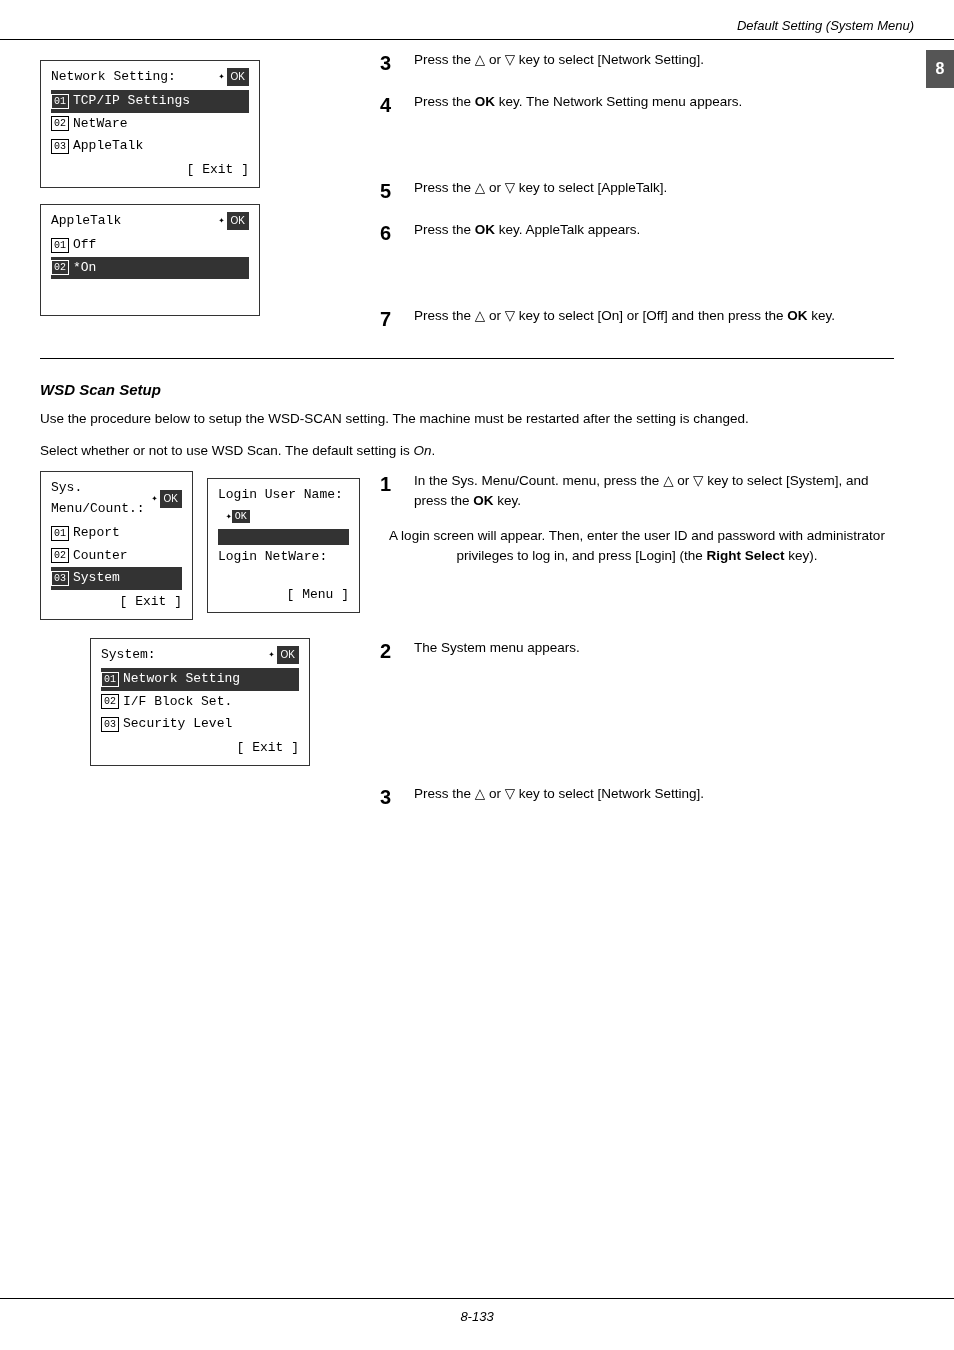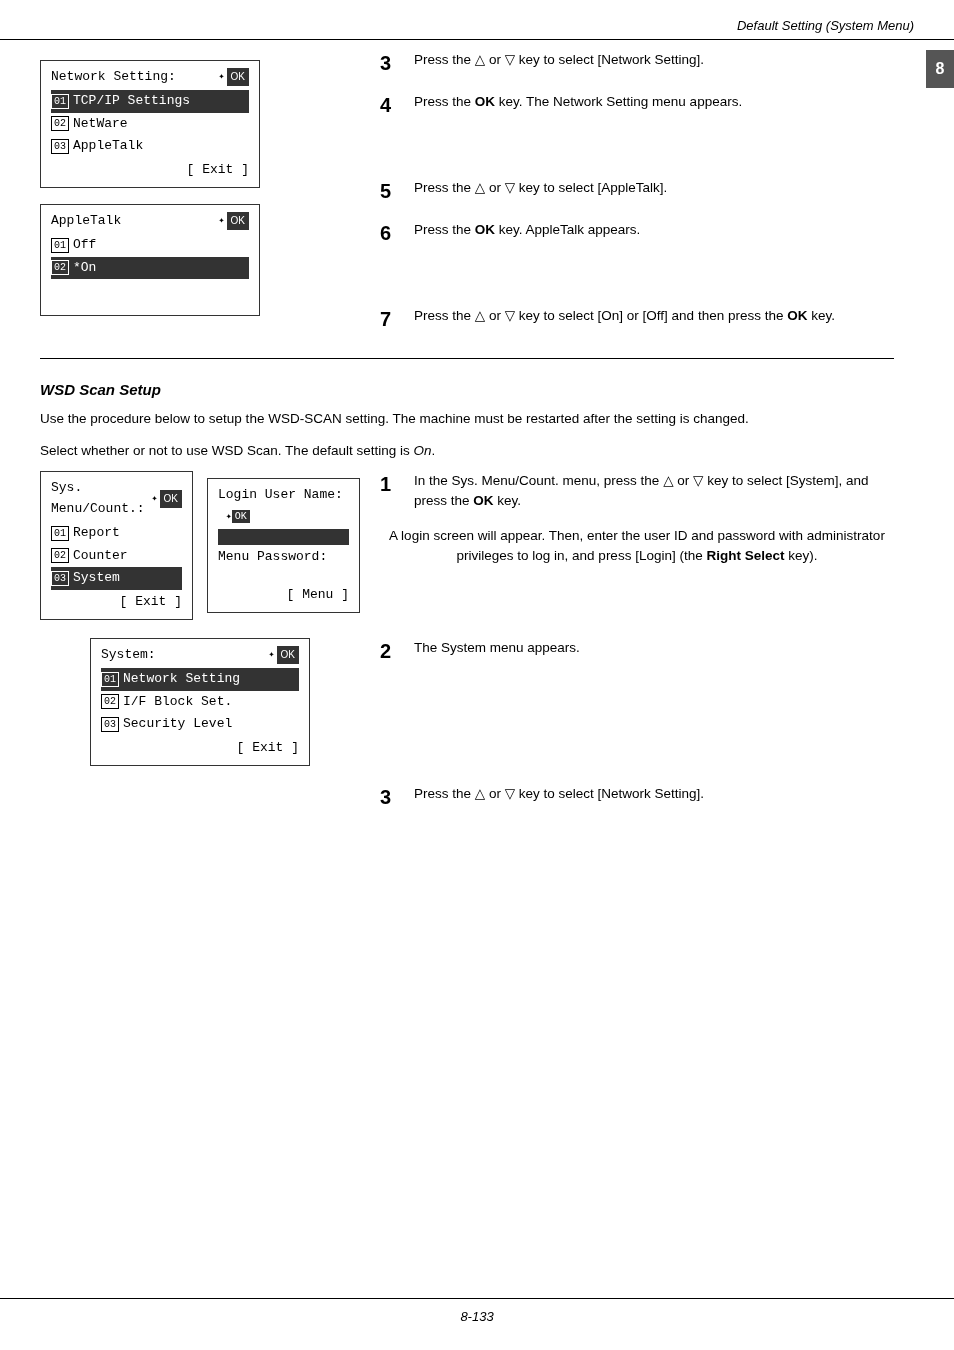--- a/index.html
+++ b/index.html
@@ -344,21 +344,21 @@
             <span class="lcd-num">03</span>
             <span>System</span>
           </div>
           <div class="lcd-exit-row">[ Exit ]</div>
         </div>
 
         <div class="lcd-screen">
           <div style="font-family:'Courier New',monospace;font-size:13px;">
             <div>Login User Name: &nbsp;<span style="font-size:10px;">✦</span><span style="border:1px solid #333;background:#333;color:#fff;font-size:10px;padding:0 2px;">OK</span></div>
             <div class="lcd-input-row"></div>
-            <div>Menu Password:</div>
+            <div>Login NetWare:</div>
             <div style="height:16px;"></div>
             <div class="lcd-exit-row">[ Menu ]</div>
           </div>
         </div>
       </div>
 
       <div class="step-right">
         <div class="step-content" style="margin-bottom:14px;">
           <span class="step-number">1</span>
           <div class="step-text">

